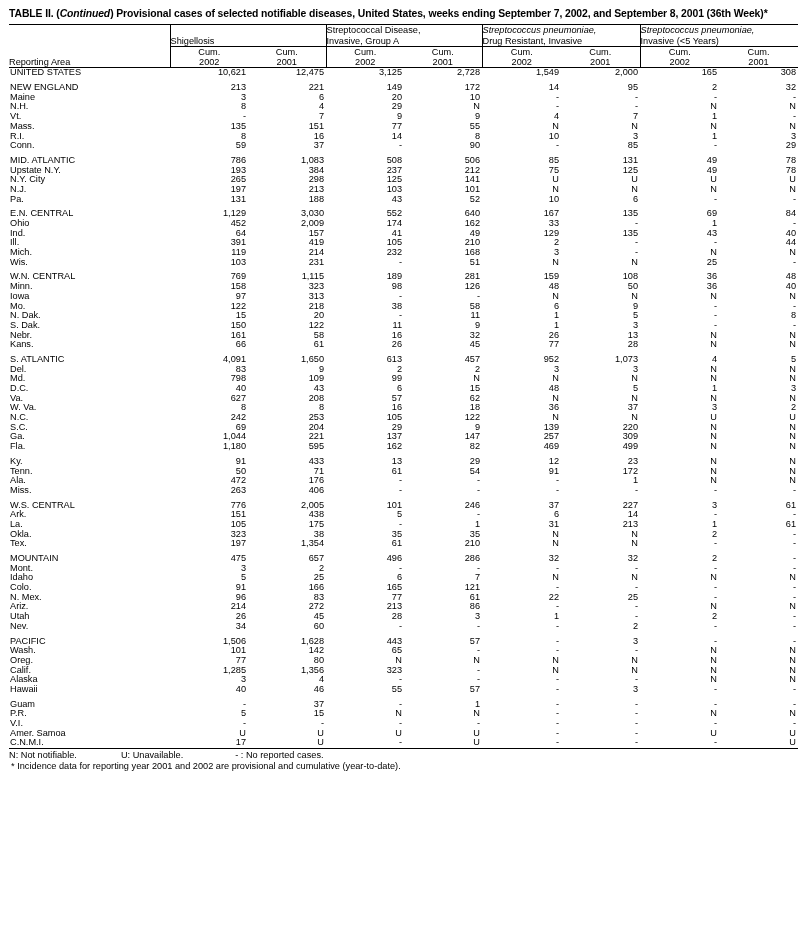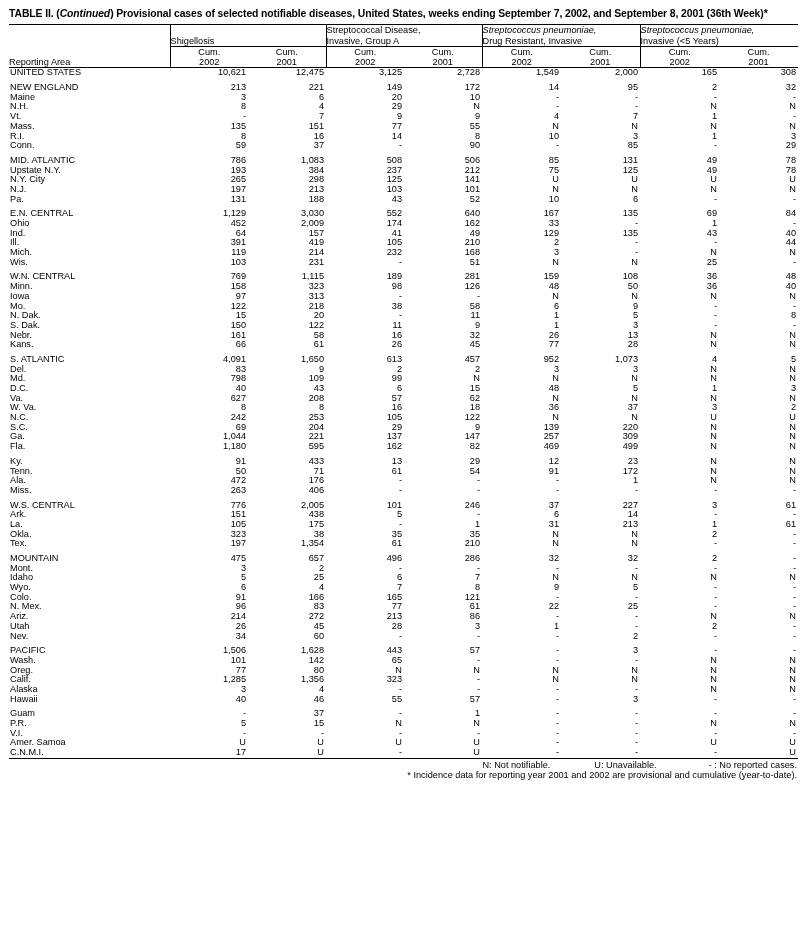--- a/index.html
+++ b/index.html
@@ -102,21 +102,20 @@
   }
   tr.gap td { height: 5px; font-size: 1px; line-height: 5px; }
 
   .rule-top { border-top: 1.4px solid #000; }
   .rule-bottom { border-bottom: 1.4px solid #000; }
 
   .footnotes {
     font-size: 9.2px;
     line-height: 10.6px;
     margin-top: 1px;
-    text-align: right;
   }
   .fn-row span.sp1 { display:inline-block; width: 44px; }
   .fn-row span.sp2 { display:inline-block; width: 52px; }
   .fn2 { padding-left: 2px; }
 </style>
 </head>
 <body>
 
 <div class="page">
 
@@ -761,31 +760,20 @@
           <td class="num">5</td>
           <td class="num">25</td>
           <td class="num">6</td>
           <td class="num">7</td>
           <td class="num">N</td>
           <td class="num">N</td>
           <td class="num">N</td>
           <td class="num">N</td>
         </tr>
         <tr>
-          <td class="area">Wyo.</td>
-          <td class="num">6</td>
-          <td class="num">4</td>
-          <td class="num">7</td>
-          <td class="num">8</td>
-          <td class="num">9</td>
-          <td class="num">5</td>
-          <td class="num">-</td>
-          <td class="num">-</td>
-        </tr>
-        <tr>
           <td class="area">Colo.</td>
           <td class="num">91</td>
           <td class="num">166</td>
           <td class="num">165</td>
           <td class="num">121</td>
           <td class="num">-</td>
           <td class="num">-</td>
           <td class="num">-</td>
           <td class="num">-</td>
         </tr>

